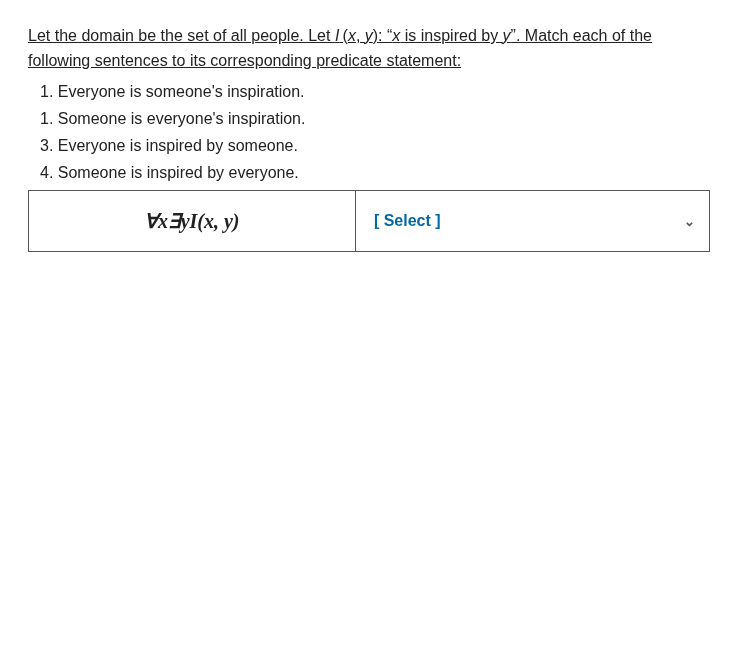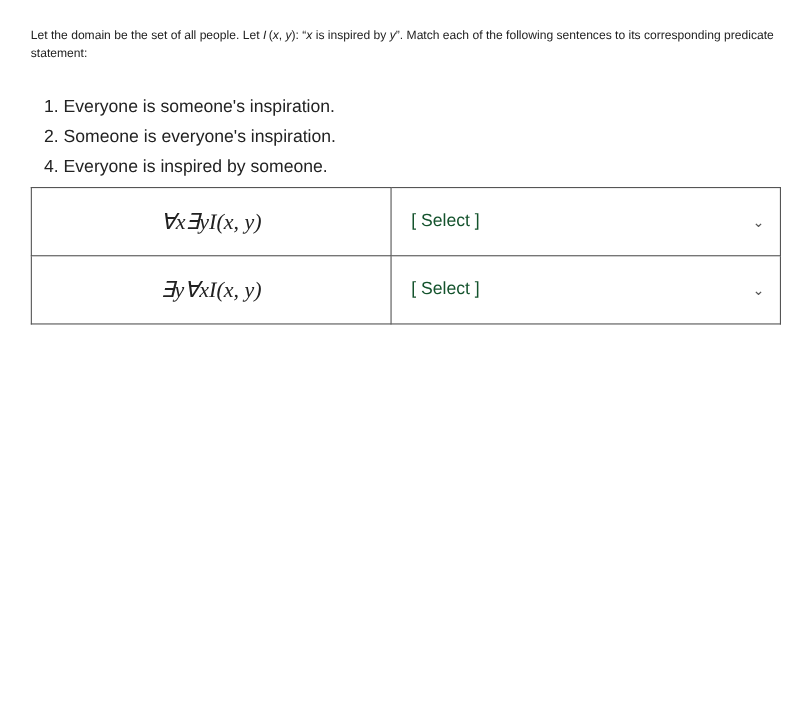--- a/index.html
+++ b/index.html
@@ -9,38 +9,40 @@
       font-size: 16px;
       background: #fff;
       color: #222;
       padding: 24px 28px;
       width: 738px;
       min-height: 660px;
     }
 
     .intro-text {
       line-height: 1.55;
-      margin-bottom: 26px;
-      font-size: 11px;
+      margin-bottom: 4px;
+      font-size: 16px;
+      text-decoration: underline;
     }
 
     .sentences {
       margin-left: 12px;
       margin-bottom: 4px;
     }
 
     .sentences p {
       line-height: 1.7;
       font-size: 16px;
     }
 
     table {
       border-collapse: collapse;
       width: 100%;
       border: 1.5px solid #555;
+      font-weight: bold;
     }
 
     td {
       border: 1px solid #555;
       padding: 0;
     }
 
     .formula-cell {
       width: 48%;
       text-align: center;
@@ -58,21 +60,21 @@
     .select-wrapper {
       display: flex;
       align-items: center;
       justify-content: space-between;
       padding: 18px 14px 18px 18px;
       cursor: pointer;
       user-select: none;
     }
 
     .select-text {
-      color: #14532d;
+      color: #0369a1;
       font-size: 16px;
     }
 
     .chevron {
       font-size: 13px;
       color: #555;
     }
 
     
     .math {
@@ -83,42 +85,32 @@
   </style>
 </head>
 <body>
 
 <div class="intro-text">
   Let the domain be the set of all people. Let <em>I</em> (<em>x</em>, <em>y</em>): “<em>x</em> is inspired by <em>y</em>”. Match each of the following sentences to its corresponding predicate statement:
 </div>
 
 <div class="sentences">
   <p>1. Everyone is someone's inspiration.</p>
-  <p>2. Someone is everyone's inspiration.</p>
-  <p>4. Everyone is inspired by someone.</p>
+  <p>1. Someone is everyone's inspiration.</p>
+  <p>3. Everyone is inspired by someone.</p>
+  <p>4. Someone is inspired by everyone.</p>
 </div>
 
 <table>
   <tbody>
     <tr>
       <td class="formula-cell">
         <span class="math">∀x∃yI(x, y)</span>
       </td>
       <td class="select-cell">
         <div class="select-wrapper">
           <span class="select-text">[ Select ]</span>
           <span class="chevron">⌄</span>
         </div>
       </td>
     </tr>
-    <tr>
-      <td class="formula-cell">
-        <span class="math">∃y∀xI(x, y)</span>
-      </td>
-      <td class="select-cell">
-        <div class="select-wrapper">
-          <span class="select-text">[ Select ]</span>
-          <span class="chevron">⌄</span>
-        </div>
-      </td>
-    </tr>
   </tbody>
 </table>
 
 </body></html>

